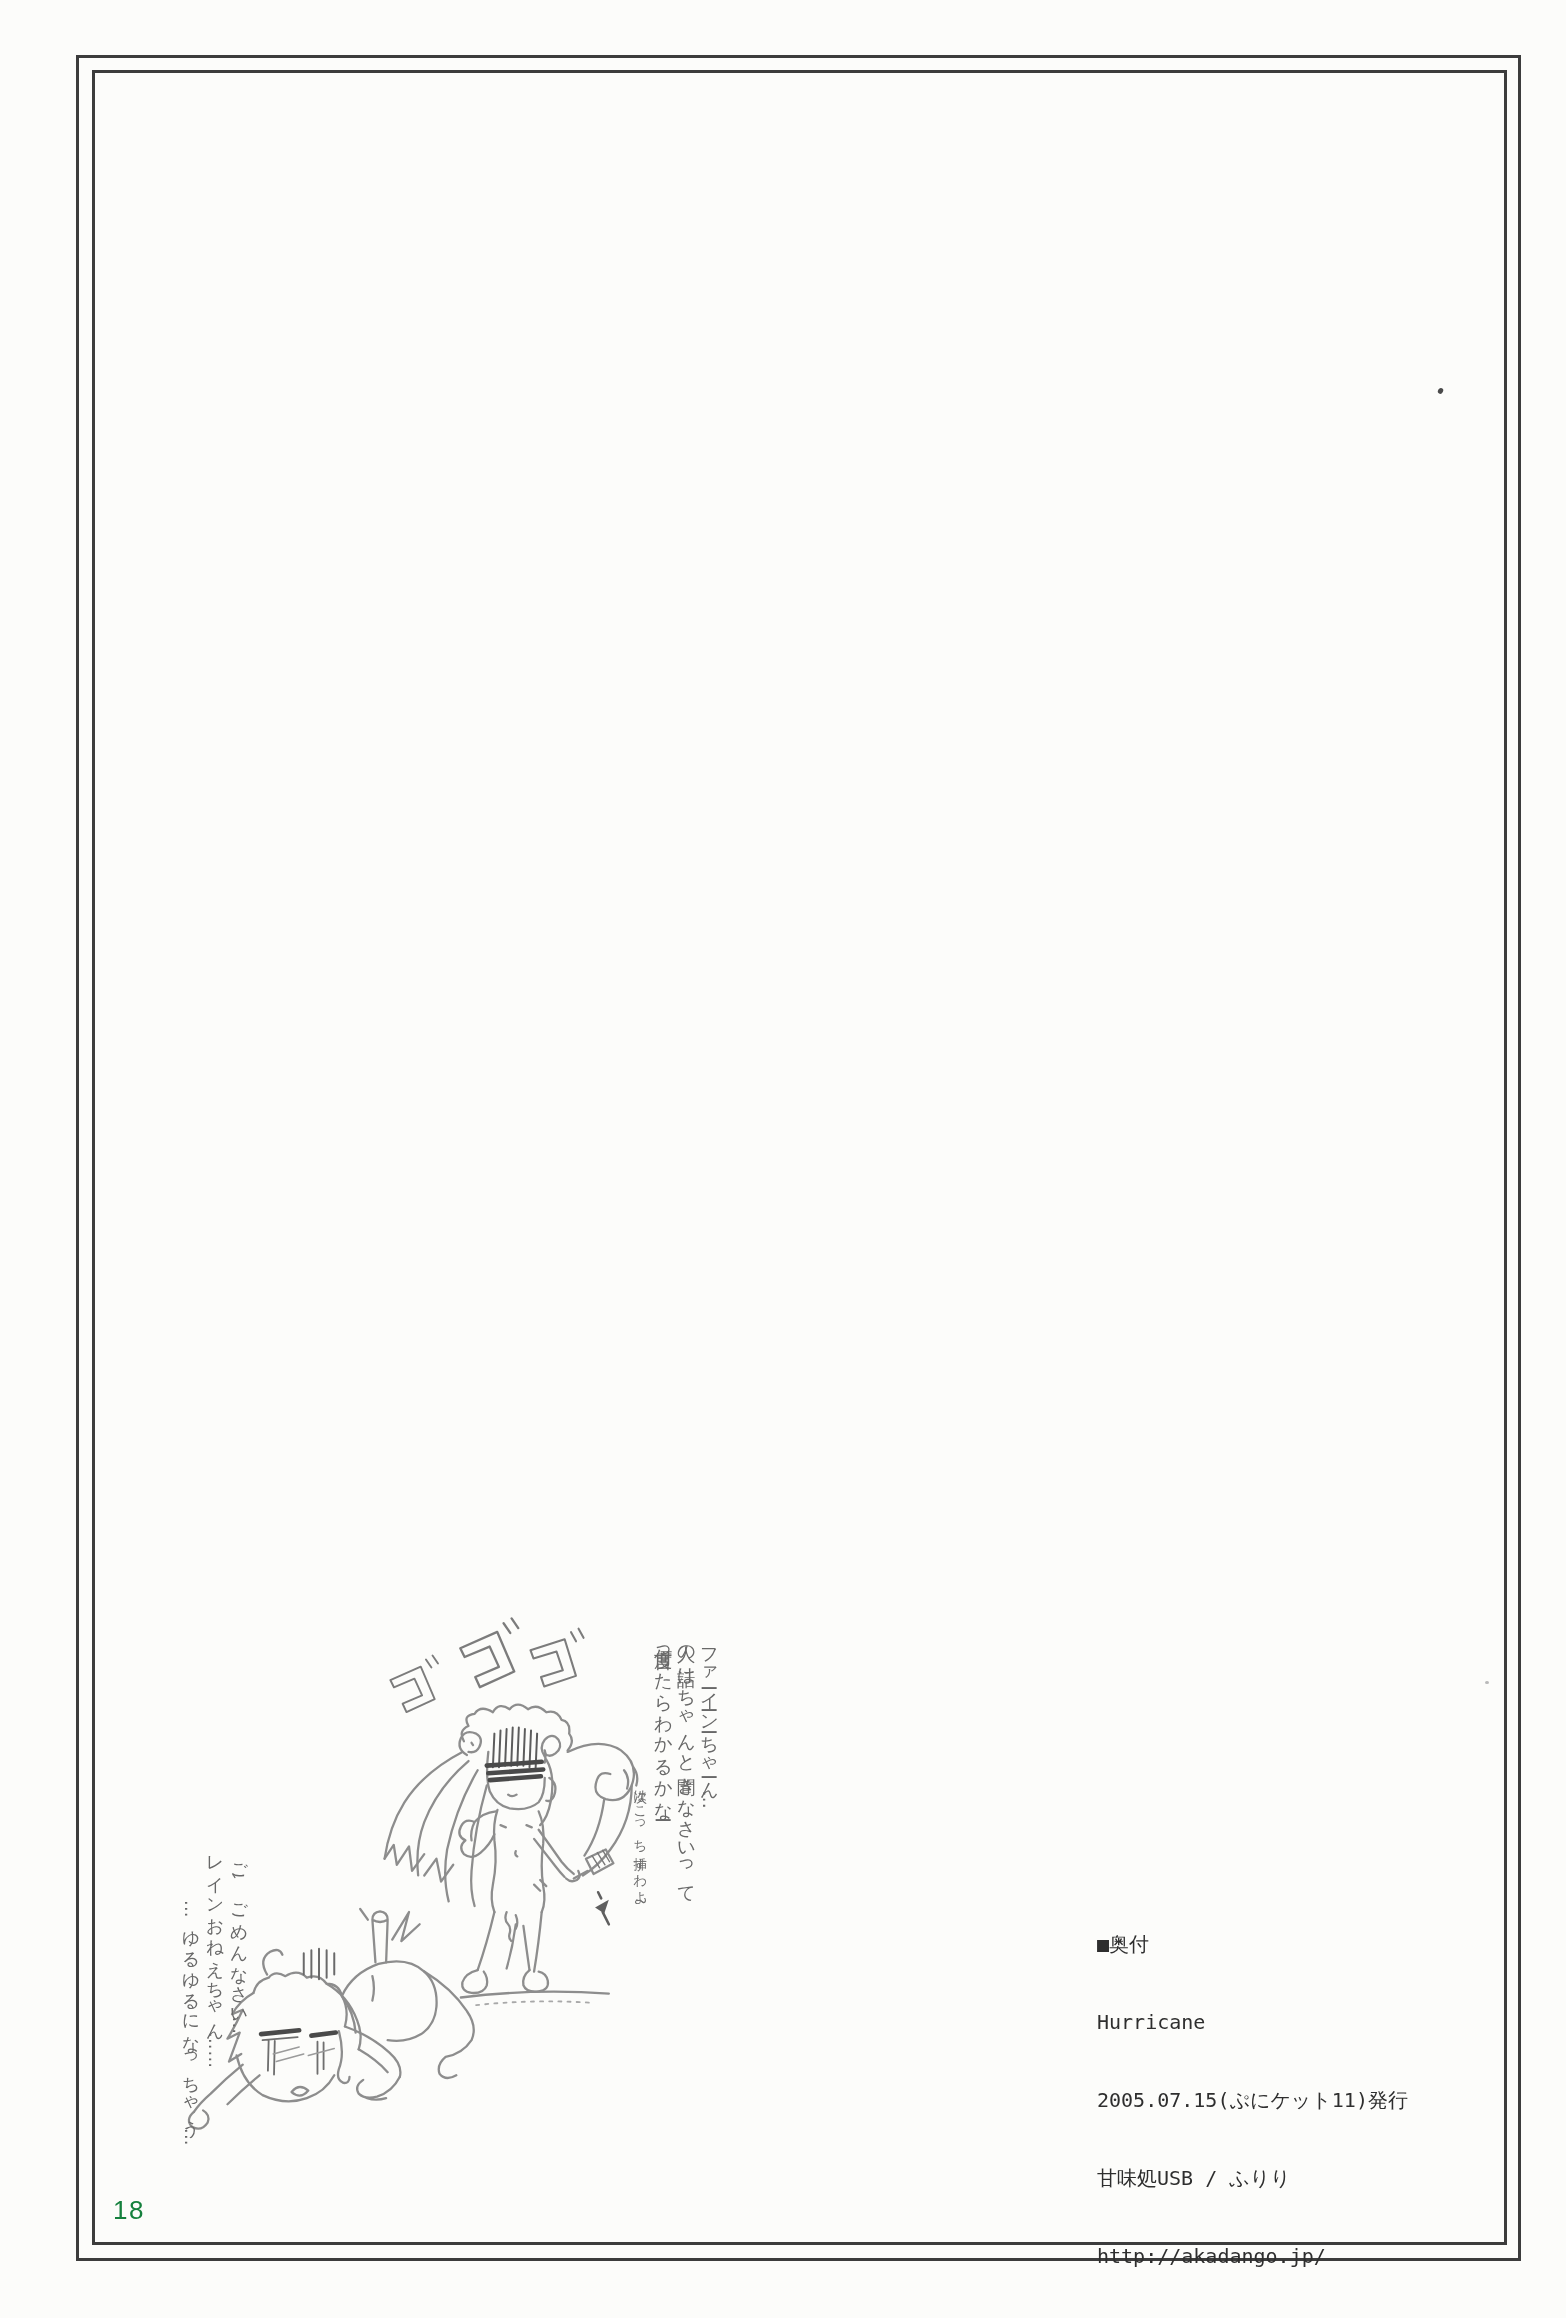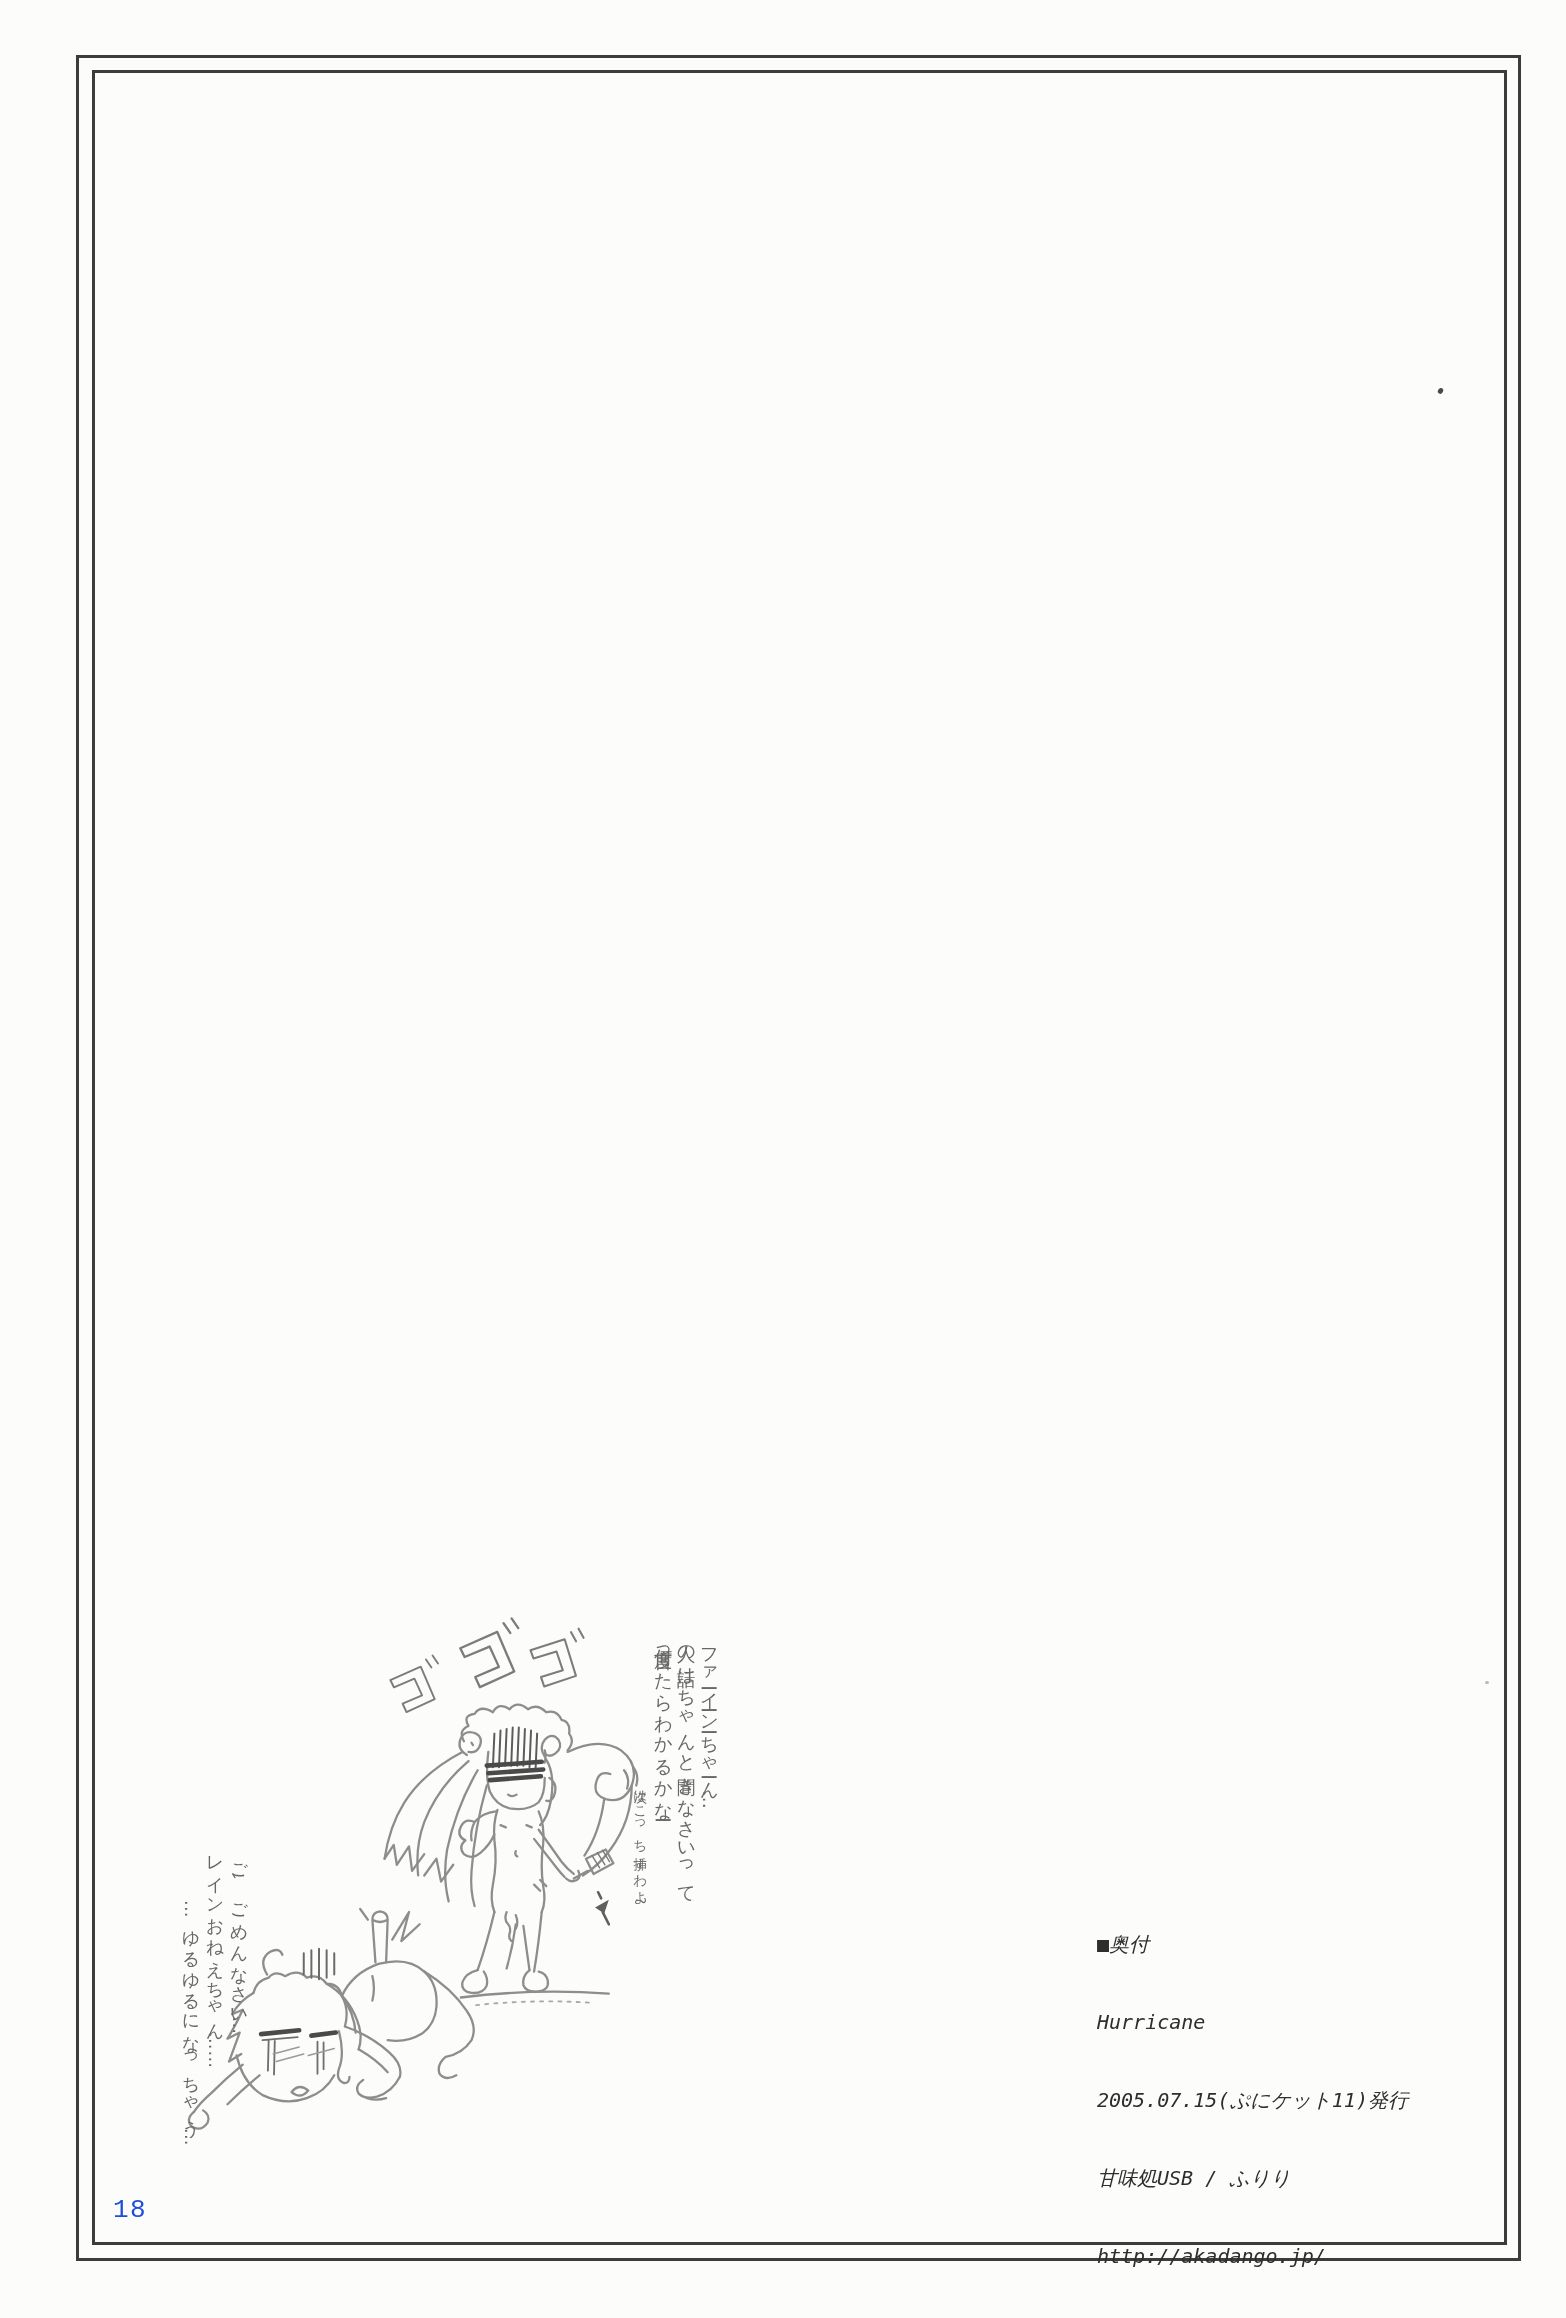--- a/index.html
+++ b/index.html
@@ -24,26 +24,26 @@
   .vtext.big{font-size:18.3px;}
   .vtext.small{font-size:13.7px;color:#707070;}
   .vtext.left-block{font-size:17.6px;}
 
   .colophon{
     position:absolute;left:1097px;top:1879px;
     font-family:"DejaVu Sans Mono","DejaVu Sans",monospace;
     font-size:20px;line-height:26px;color:#2e2e2e;
     white-space:pre;
   }
-  .colophon .line{height:26px;font-style:italic;}
+  .colophon .line{height:26px;}
 
   .pageno{
     position:absolute;left:113px;top:2195px;
-    font-family:Liberation Mono, monospace;
-    font-size:26px;color:#1d4ed8;letter-spacing:1.5px;
+    font-family:Liberation Sans, sans-serif;
+    font-size:26px;color:#15803d;letter-spacing:1.5px;
   }
 
   .speck{position:absolute;border-radius:50%;}
   .speck.s1{left:1438px;top:388px;width:5.3px;height:6.1px;background:#4a4a4a;transform:rotate(30deg);}
   .speck.s2{left:1485px;top:1681px;width:3.8px;height:3.1px;background:#b9b9b9;}
 
   .sfx-hidden{
     position:absolute;left:382px;top:1626px;width:206px;height:92px;
     opacity:0;font-size:61px;overflow:hidden;
   }

